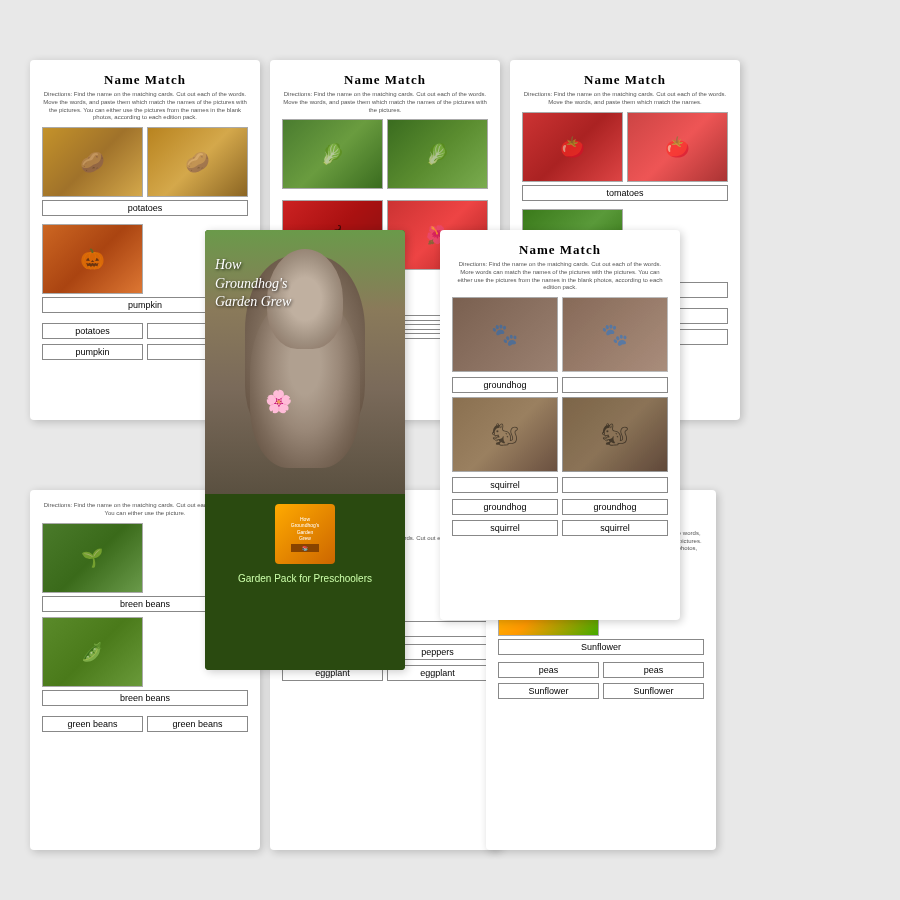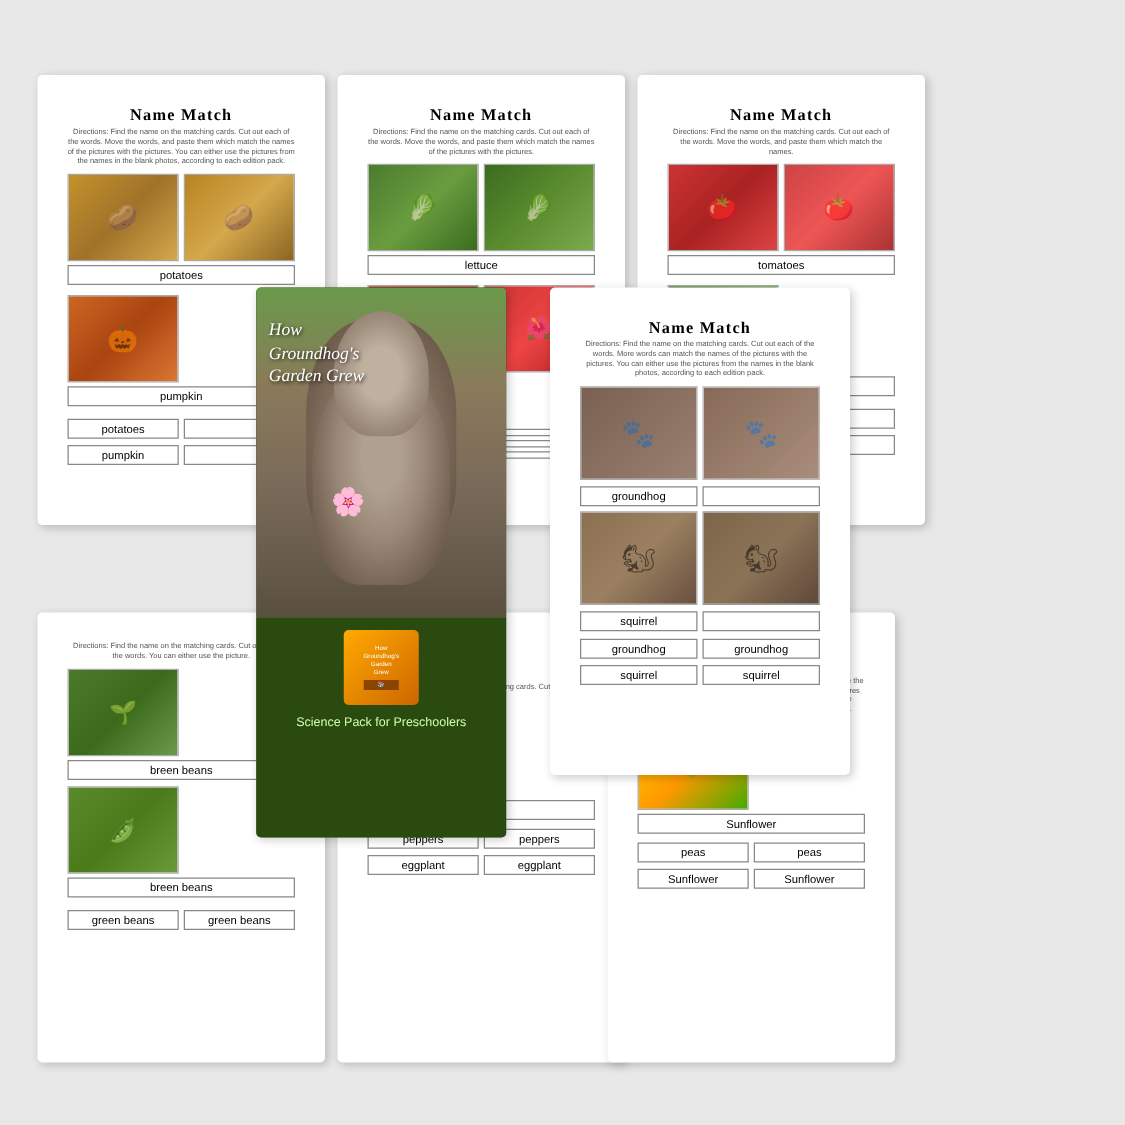--- a/index.html
+++ b/index.html
@@ -18,21 +18,21 @@
       width: 860px;
       height: 840px;
     }
 
     
     .card {
       position: absolute;
       background: white;
       border-radius: 4px;
       box-shadow: 2px 2px 8px rgba(0,0,0,0.2);
-      padding: 24px;
+      padding: 12px;
       font-size: 9px;
     }
 
     .card-title {
       text-align: center;
       font-family: 'Georgia', serif;
       font-size: 13px;
       font-weight: bold;
       margin-bottom: 3px;
       letter-spacing: 1px;
@@ -258,21 +258,20 @@
     <div class="card-title">Name Match</div>
     <div class="card-subtitle">Directions: Find the name on the matching cards. Cut out each of the words. Move the words, and paste them which match the names of the pictures with the pictures.</div>
     <div class="img-row">
       <div class="img-box lettuce-color" style="height:70px;">
         <span style="font-size:20px; opacity:0.6;">🥬</span>
       </div>
       <div class="img-box lettuce-close" style="height:70px;">
         <span style="font-size:20px; opacity:0.6;">🥬</span>
       </div>
     </div>
-    <div class="label-box">lettuce</div>
     <div style="height:8px;"></div>
     <div class="img-row">
       <div class="img-box" style="height:70px; background:linear-gradient(135deg,#cc2222,#aa1111,#881111);">
         <span style="font-size:20px; opacity:0.6;">🌶</span>
       </div>
       <div class="img-box" style="height:70px; background:linear-gradient(135deg,#cc3333,#ee4444,#aa2222);">
         <span style="font-size:18px; opacity:0.5;">🌺</span>
       </div>
     </div>
     <div style="height:40px;"></div>
@@ -430,17 +429,17 @@
     <div class="cover-bottom">
       <div class="cover-badge">
         <div style="font-size:5px;color:white;text-align:center;line-height:1.3;">
           <div>How</div>
           <div>Groundhog's</div>
           <div>Garden</div>
           <div>Grew</div>
           <div style="margin-top:2px;background:#884400;padding:1px;">📚</div>
         </div>
       </div>
-      <div class="cover-subtitle-text">Science Pack for Preschoolers</div>
+      <div class="cover-subtitle-text">Garden Pack for Preschoolers</div>
     </div>
   </div>
 
 </div>
 
 </body></html>

